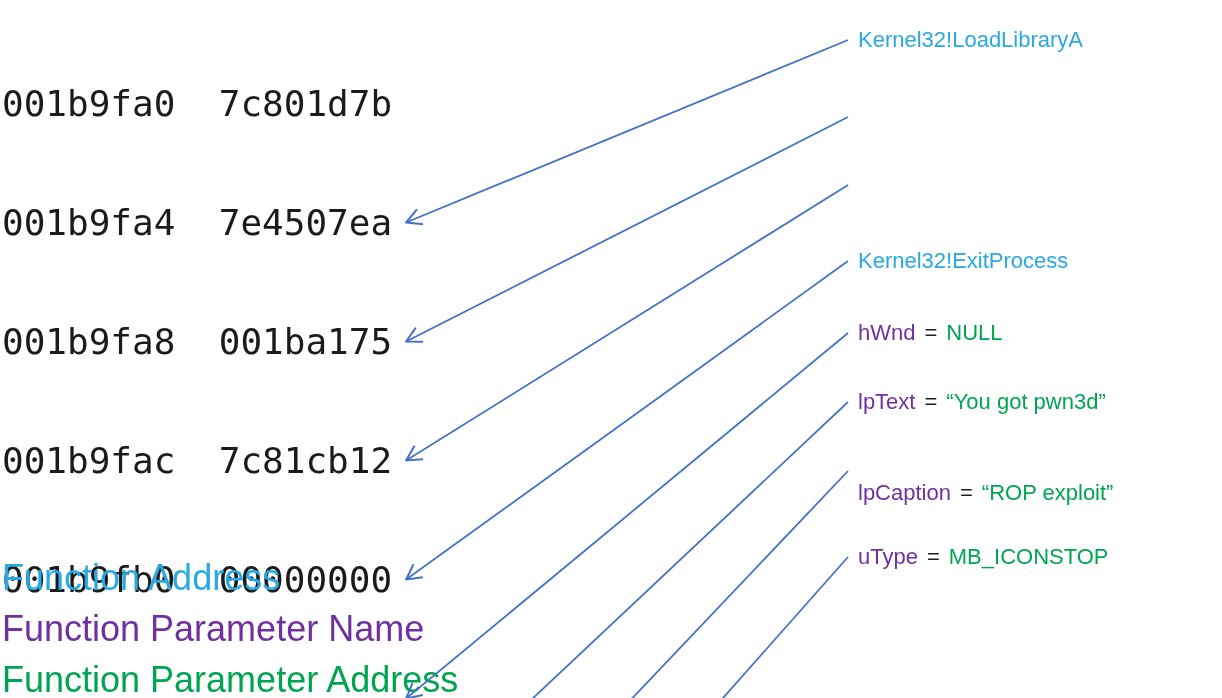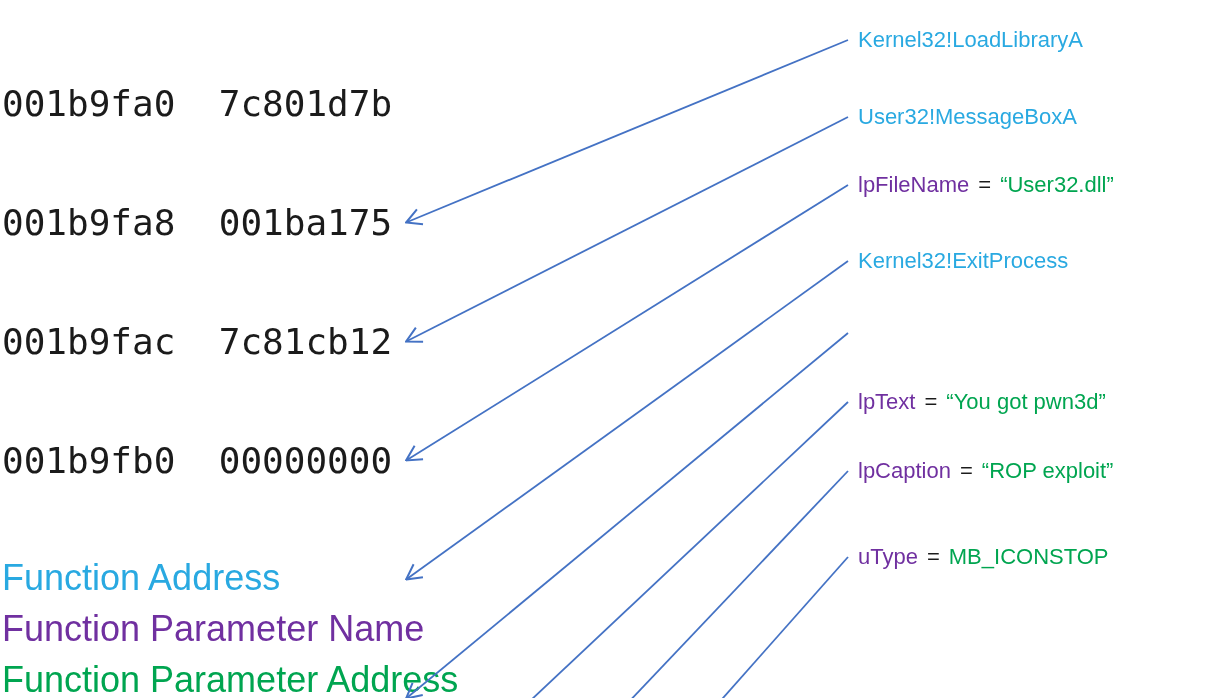--- a/index.html
+++ b/index.html
@@ -39,39 +39,39 @@
     pointer-events:none;
   }
 </style>
 </head>
 <body>
 
 <div class="stage">
 
   <div class="dump">
     <div class="dump-line"><span class="addr">001b9fa0</span><span class="val">7c801d7b</span></div>
+    <div class="dump-line"><span class="addr">001b9fa4</span><span class="val">7e4507ea</span></div>
     <div class="dump-line"><span class="addr">001b9fa8</span><span class="val">001ba175</span></div>
     <div class="dump-line"><span class="addr">001b9fac</span><span class="val">7c81cb12</span></div>
     <div class="dump-line"><span class="addr">001b9fb0</span><span class="val">00000000</span></div>
     
     
     
     
     
     
     
     
   </div>
 
   <div class="ann" style="top:22px"><span class="fn">Kernel32!LoadLibraryA</span></div>
-  <div class="ann" style="top:99px"><span class="fn">User32!MessageBoxA</span></div>
-  <div class="ann" style="top:167px"><span class="pname">lpFileName</span><span class="eq">=</span><span class="paddr">“User32.dll”</span></div>
   <div class="ann" style="top:243px"><span class="fn">Kernel32!ExitProcess</span></div>
+  <div class="ann" style="top:315px"><span class="pname">hWnd</span><span class="eq">=</span><span class="paddr">NULL</span></div>
   <div class="ann" style="top:384px"><span class="pname">lpText</span><span class="eq">=</span><span class="paddr">“You got pwn3d”</span></div>
-  <div class="ann" style="top:453px"><span class="pname">lpCaption</span><span class="eq">=</span><span class="paddr">“ROP exploit”</span></div>
+  <div class="ann" style="top:475px"><span class="pname">lpCaption</span><span class="eq">=</span><span class="paddr">“ROP exploit”</span></div>
   <div class="ann" style="top:539px"><span class="pname">uType</span><span class="eq">=</span><span class="paddr">MB_ICONSTOP</span></div>
 
   <div class="legend">
     <div class="legend-line fn">Function Address</div>
     <div class="legend-line pname">Function Parameter Name</div>
     <div class="legend-line paddr">Function Parameter Address</div>
   </div>
 
   <svg class="arrows" viewBox="0 0 1222 698">
     <defs>

